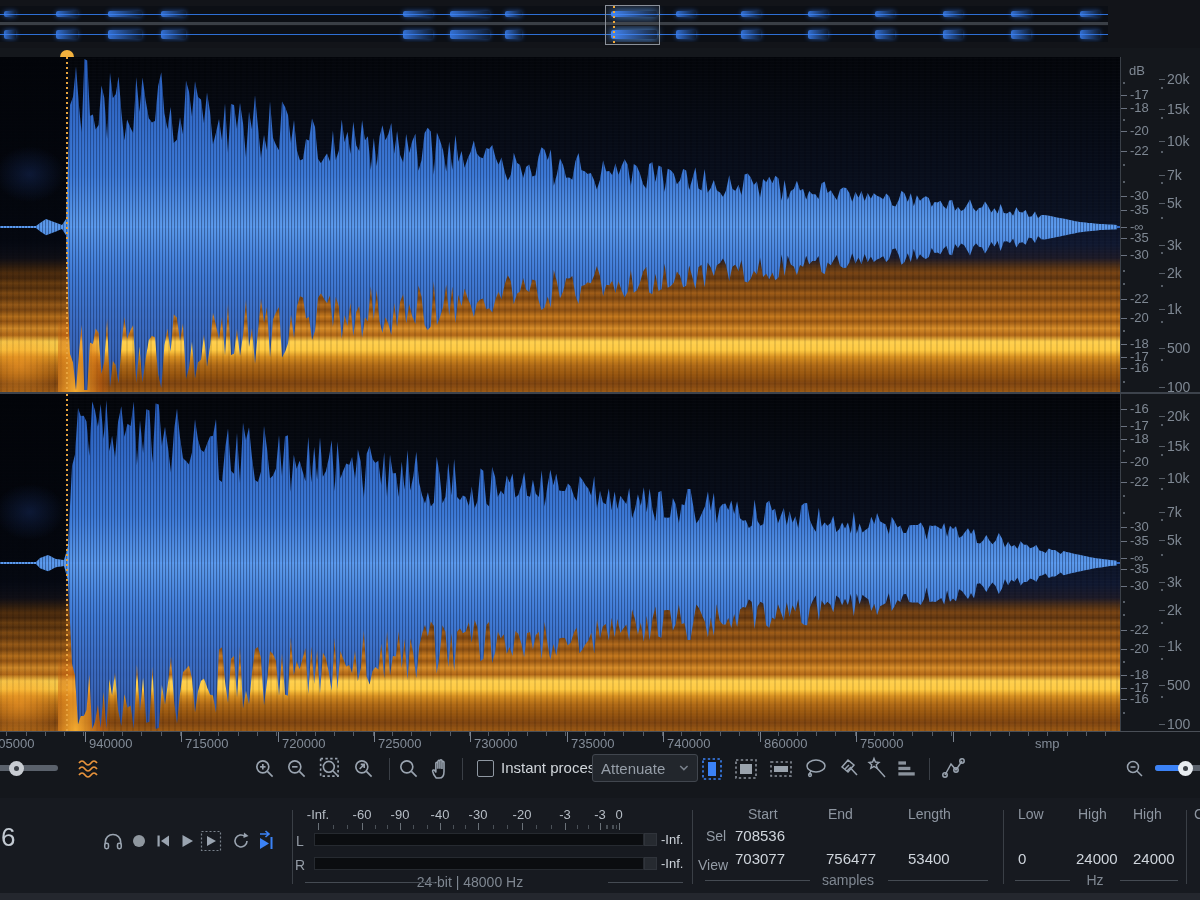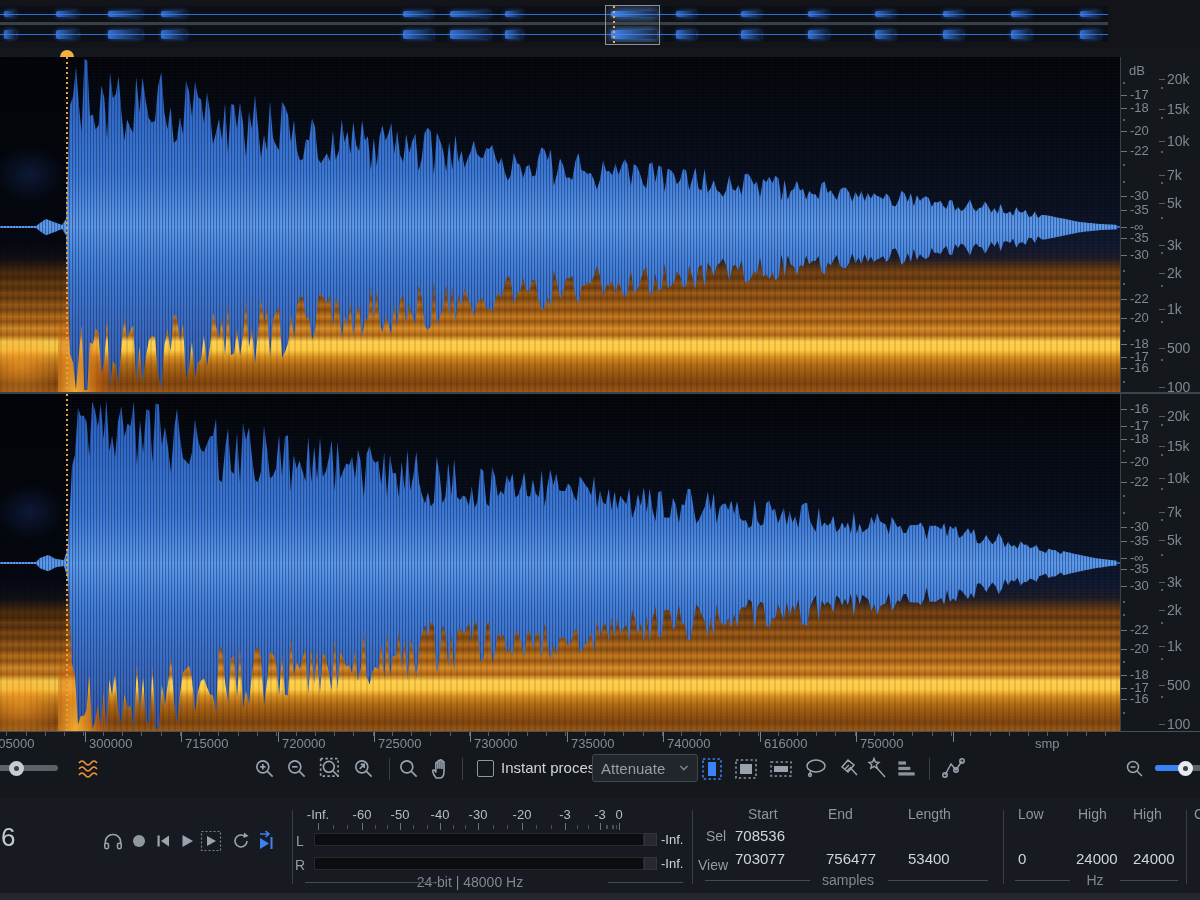--- a/index.html
+++ b/index.html
@@ -371,35 +371,35 @@
       <div class="t-minor" style="left: 970.3px;"></div>
       <div class="t-minor" style="left: 989.6px;"></div>
       <div class="t-minor" style="left: 1008.8px;"></div>
       <div class="t-minor" style="left: 1028.1px;"></div>
       <div class="t-minor" style="left: 1047.4px;"></div>
       <div class="t-minor" style="left: 1066.7px;"></div>
       <div class="t-minor" style="left: 1086px;"></div>
       <div class="t-minor" style="left: 1105.2px;"></div>
       <div class="t-label" style="left: -9px;">705000</div>
       <div class="t-major" style="left: 85px;"></div>
-      <div class="t-label" style="left: 89px;">300000</div>
+      <div class="t-label" style="left: 89px;">940000</div>
       <div class="t-major" style="left: 181px;"></div>
       <div class="t-label" style="left: 185px;">715000</div>
       <div class="t-major" style="left: 278px;"></div>
       <div class="t-label" style="left: 282px;">720000</div>
       <div class="t-major" style="left: 374px;"></div>
       <div class="t-label" style="left: 378px;">725000</div>
       <div class="t-major" style="left: 470px;"></div>
       <div class="t-label" style="left: 474px;">730000</div>
       <div class="t-major" style="left: 567px;"></div>
       <div class="t-label" style="left: 571px;">735000</div>
       <div class="t-major" style="left: 663px;"></div>
       <div class="t-label" style="left: 667px;">740000</div>
       <div class="t-major" style="left: 760px;"></div>
-      <div class="t-label" style="left: 764px;">616000</div>
+      <div class="t-label" style="left: 764px;">860000</div>
       <div class="t-major" style="left: 856px;"></div>
       <div class="t-label" style="left: 860px;">750000</div>
       <div class="t-major" style="left: 953px;"></div>
     </div>
 
   <div id="toolbar" class="abs">
     <div class="slider-track" style="left:-8px;top:13px;width:66px;"></div>
     <div class="slider-handle" style="left:9px;top:9px;"></div>
     <div class="tbtn" style="left:75px;">
       <svg width="24" height="24" viewBox="0 0 24 24" fill="none" stroke="#e8933c" stroke-width="1.7">
@@ -613,21 +613,21 @@
     <div class="vsep" style="left:1186px;top:12px;height:74px;"></div>
     <div class="hdr" style="left:1194px;top:8px;">C</div>
   <div class="m-label" style="left: 318px; top: 9px;">-Inf.</div>
       <div class="m-tickM" style="left: 318px; top: 25px;"></div>
       <div class="m-tickm" style="left: 332.667px; top: 27px;"></div>
       <div class="m-tickm" style="left: 347.333px; top: 27px;"></div>
       <div class="m-label" style="left: 362px; top: 9px;">-60</div>
       <div class="m-tickM" style="left: 362px; top: 25px;"></div>
       <div class="m-tickm" style="left: 374.667px; top: 27px;"></div>
       <div class="m-tickm" style="left: 387.333px; top: 27px;"></div>
-      <div class="m-label" style="left: 400px; top: 9px;">-50</div>
+      <div class="m-label" style="left: 400px; top: 9px;">-90</div>
       <div class="m-tickM" style="left: 400px; top: 25px;"></div>
       <div class="m-tickm" style="left: 413.333px; top: 27px;"></div>
       <div class="m-tickm" style="left: 426.667px; top: 27px;"></div>
       <div class="m-label" style="left: 440px; top: 9px;">-40</div>
       <div class="m-tickM" style="left: 440px; top: 25px;"></div>
       <div class="m-tickm" style="left: 452.667px; top: 27px;"></div>
       <div class="m-tickm" style="left: 465.333px; top: 27px;"></div>
       <div class="m-label" style="left: 478px; top: 9px;">-30</div>
       <div class="m-tickM" style="left: 478px; top: 25px;"></div>
       <div class="m-tickm" style="left: 492.667px; top: 27px;"></div>

